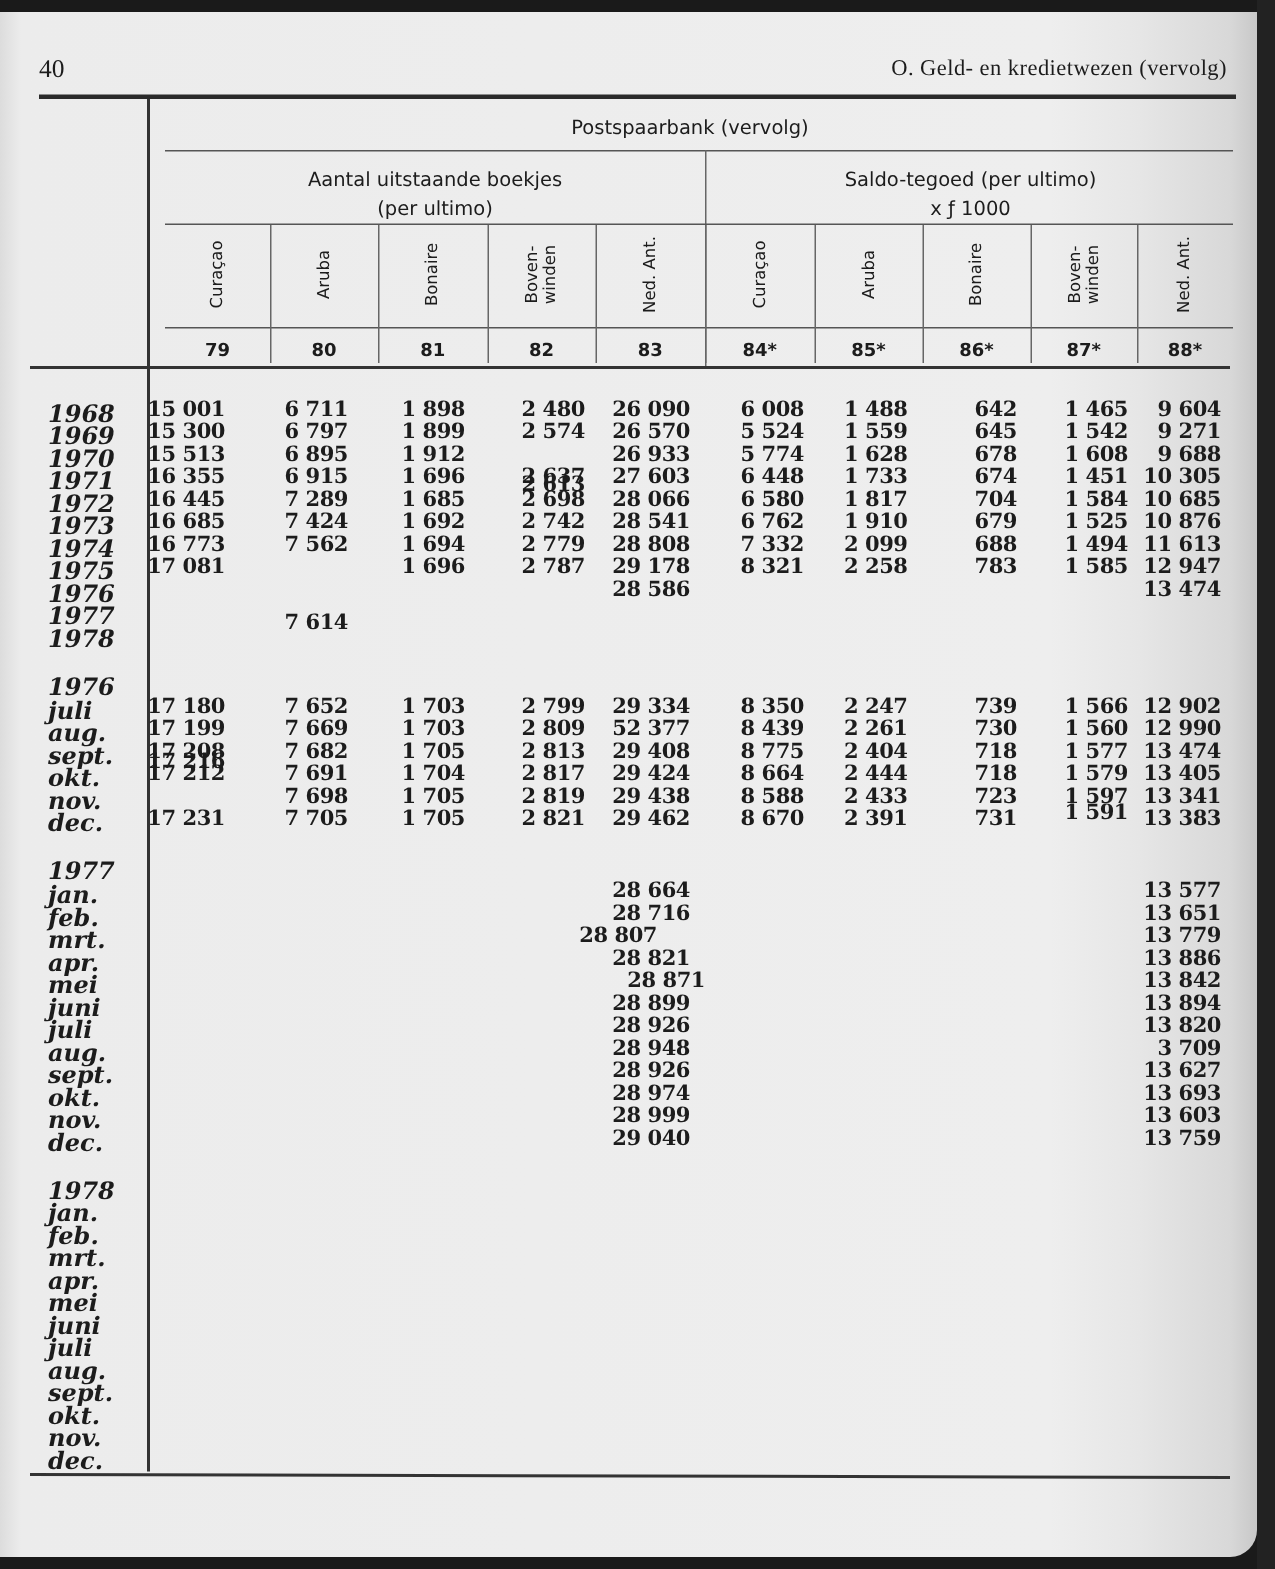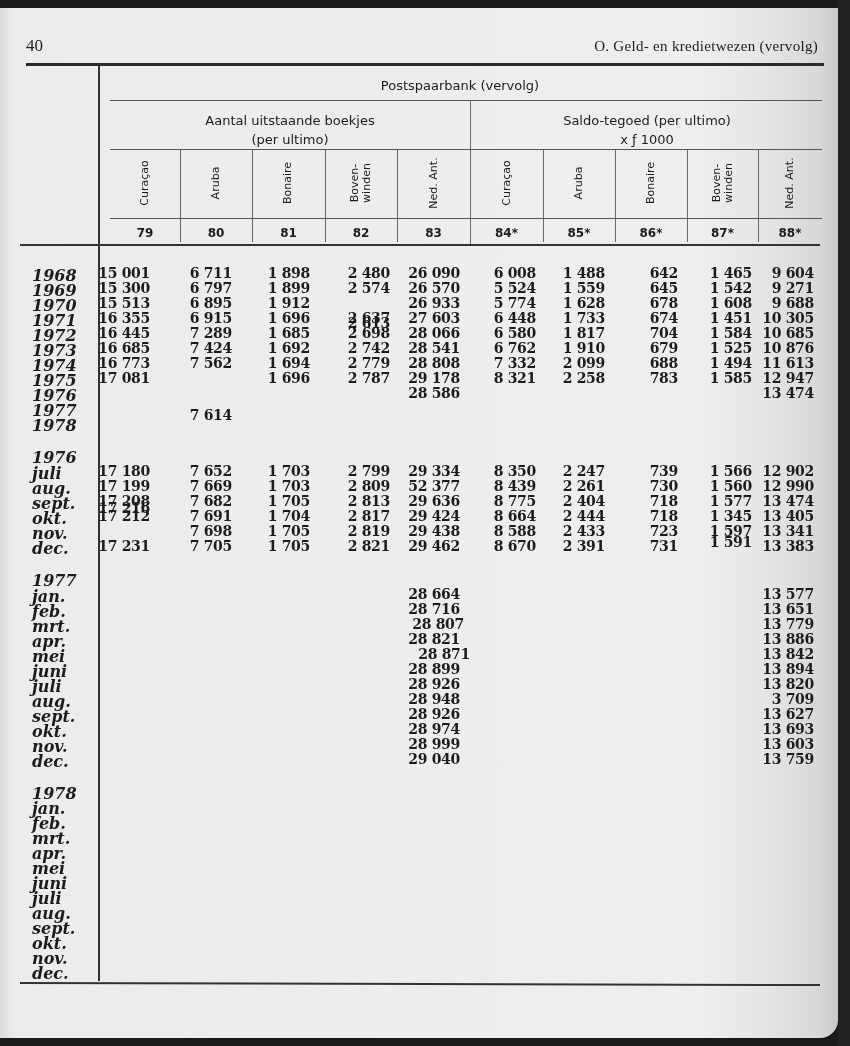--- a/index.html
+++ b/index.html
@@ -226,36 +226,36 @@
       <div class="cell" style="top: 470px; left: 466px; width: 70px;">8 439</div>
       <div class="cell" style="top: 470px; left: 535px; width: 70px;">2 261</div>
       <div class="cell" style="top: 470px; left: 608px; width: 70px;">730</div>
       <div class="cell" style="top: 470px; left: 682px; width: 70px;">1 560</div>
       <div class="cell" style="top: 470px; left: 744px; width: 70px;">12 990</div>
       <div class="row-label" style="top: 486px;">sept.</div>
       <div class="cell" style="top: 485px; left: 80px; width: 70px;">17 208</div>
       <div class="cell" style="top: 485px; left: 162px; width: 70px;">7 682</div>
       <div class="cell" style="top: 485px; left: 240px; width: 70px;">1 705</div>
       <div class="cell" style="top: 485px; left: 320px; width: 70px;">2 813</div>
-      <div class="cell" style="top: 485px; left: 390px; width: 70px;">29 636</div>
+      <div class="cell" style="top: 485px; left: 390px; width: 70px;">29 408</div>
       <div class="cell" style="top: 485px; left: 466px; width: 70px;">8 775</div>
       <div class="cell" style="top: 485px; left: 535px; width: 70px;">2 404</div>
       <div class="cell" style="top: 485px; left: 608px; width: 70px;">718</div>
       <div class="cell" style="top: 485px; left: 682px; width: 70px;">1 577</div>
       <div class="cell" style="top: 485px; left: 744px; width: 70px;">13 474</div>
       <div class="row-label" style="top: 501px;">okt.</div>
       <div class="cell" style="top: 500px; left: 80px; width: 70px;">17 212</div>
       <div class="cell" style="top: 500px; left: 162px; width: 70px;">7 691</div>
       <div class="cell" style="top: 500px; left: 240px; width: 70px;">1 704</div>
       <div class="cell" style="top: 500px; left: 320px; width: 70px;">2 817</div>
       <div class="cell" style="top: 500px; left: 390px; width: 70px;">29 424</div>
       <div class="cell" style="top: 500px; left: 466px; width: 70px;">8 664</div>
       <div class="cell" style="top: 500px; left: 535px; width: 70px;">2 444</div>
       <div class="cell" style="top: 500px; left: 608px; width: 70px;">718</div>
-      <div class="cell" style="top: 500px; left: 682px; width: 70px;">1 345</div>
+      <div class="cell" style="top: 500px; left: 682px; width: 70px;">1 579</div>
       <div class="cell" style="top: 500px; left: 744px; width: 70px;">13 405</div>
       <div class="row-label" style="top: 516px;">nov.</div>
       <div class="cell" style="top: 492px; left: 80px; width: 70px;">17 216</div>
       <div class="cell" style="top: 515px; left: 162px; width: 70px;">7 698</div>
       <div class="cell" style="top: 515px; left: 240px; width: 70px;">1 705</div>
       <div class="cell" style="top: 515px; left: 320px; width: 70px;">2 819</div>
       <div class="cell" style="top: 515px; left: 390px; width: 70px;">29 438</div>
       <div class="cell" style="top: 515px; left: 466px; width: 70px;">8 588</div>
       <div class="cell" style="top: 515px; left: 535px; width: 70px;">2 433</div>
       <div class="cell" style="top: 515px; left: 608px; width: 70px;">723</div>
@@ -273,21 +273,21 @@
       <div class="cell" style="top: 526px; left: 682px; width: 70px;">1 591</div>
       <div class="cell" style="top: 530px; left: 744px; width: 70px;">13 383</div>
       <div class="row-label" style="top: 563px;">1977</div>
       <div class="row-label" style="top: 579px;">jan.</div>
       <div class="cell" style="top: 578px; left: 390px; width: 70px;">28 664</div>
       <div class="cell" style="top: 578px; left: 744px; width: 70px;">13 577</div>
       <div class="row-label" style="top: 594px;">feb.</div>
       <div class="cell" style="top: 593px; left: 390px; width: 70px;">28 716</div>
       <div class="cell" style="top: 593px; left: 744px; width: 70px;">13 651</div>
       <div class="row-label" style="top: 609px;">mrt.</div>
-      <div class="cell" style="top: 608px; left: 394px; width: 70px;">28 807</div>
+      <div class="cell" style="top: 608px; left: 368px; width: 70px;">28 807</div>
       <div class="cell" style="top: 608px; left: 744px; width: 70px;">13 779</div>
       <div class="row-label" style="top: 624px;">apr.</div>
       <div class="cell" style="top: 623px; left: 390px; width: 70px;">28 821</div>
       <div class="cell" style="top: 623px; left: 744px; width: 70px;">13 886</div>
       <div class="row-label" style="top: 639px;">mei</div>
       <div class="cell" style="top: 638px; left: 400px; width: 70px;">28 871</div>
       <div class="cell" style="top: 638px; left: 744px; width: 70px;">13 842</div>
       <div class="row-label" style="top: 654px;">juni</div>
       <div class="cell" style="top: 653px; left: 390px; width: 70px;">28 899</div>
       <div class="cell" style="top: 653px; left: 744px; width: 70px;">13 894</div>

